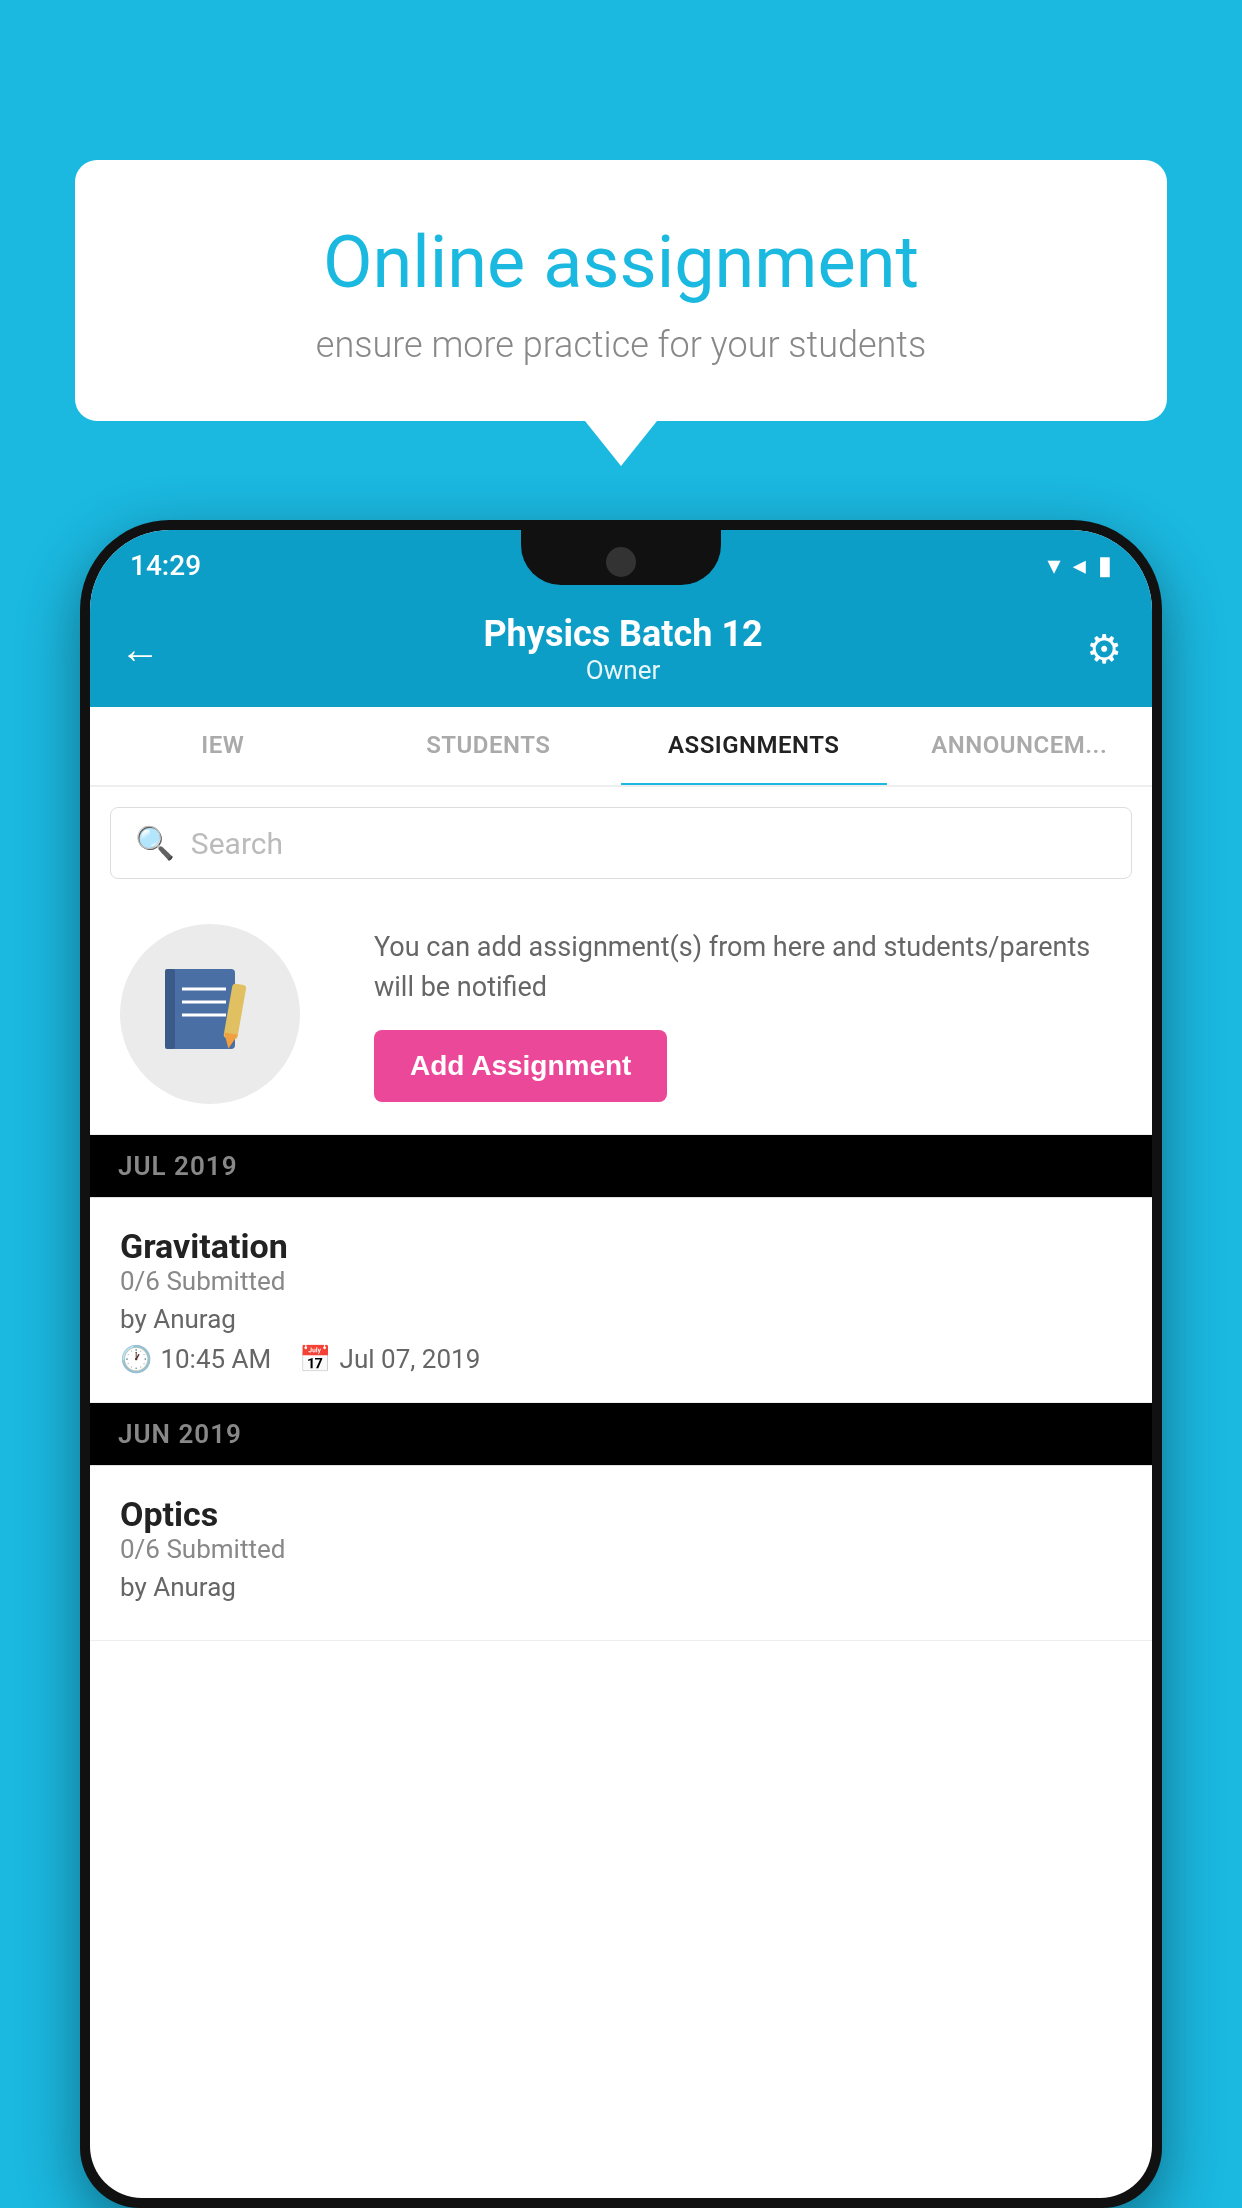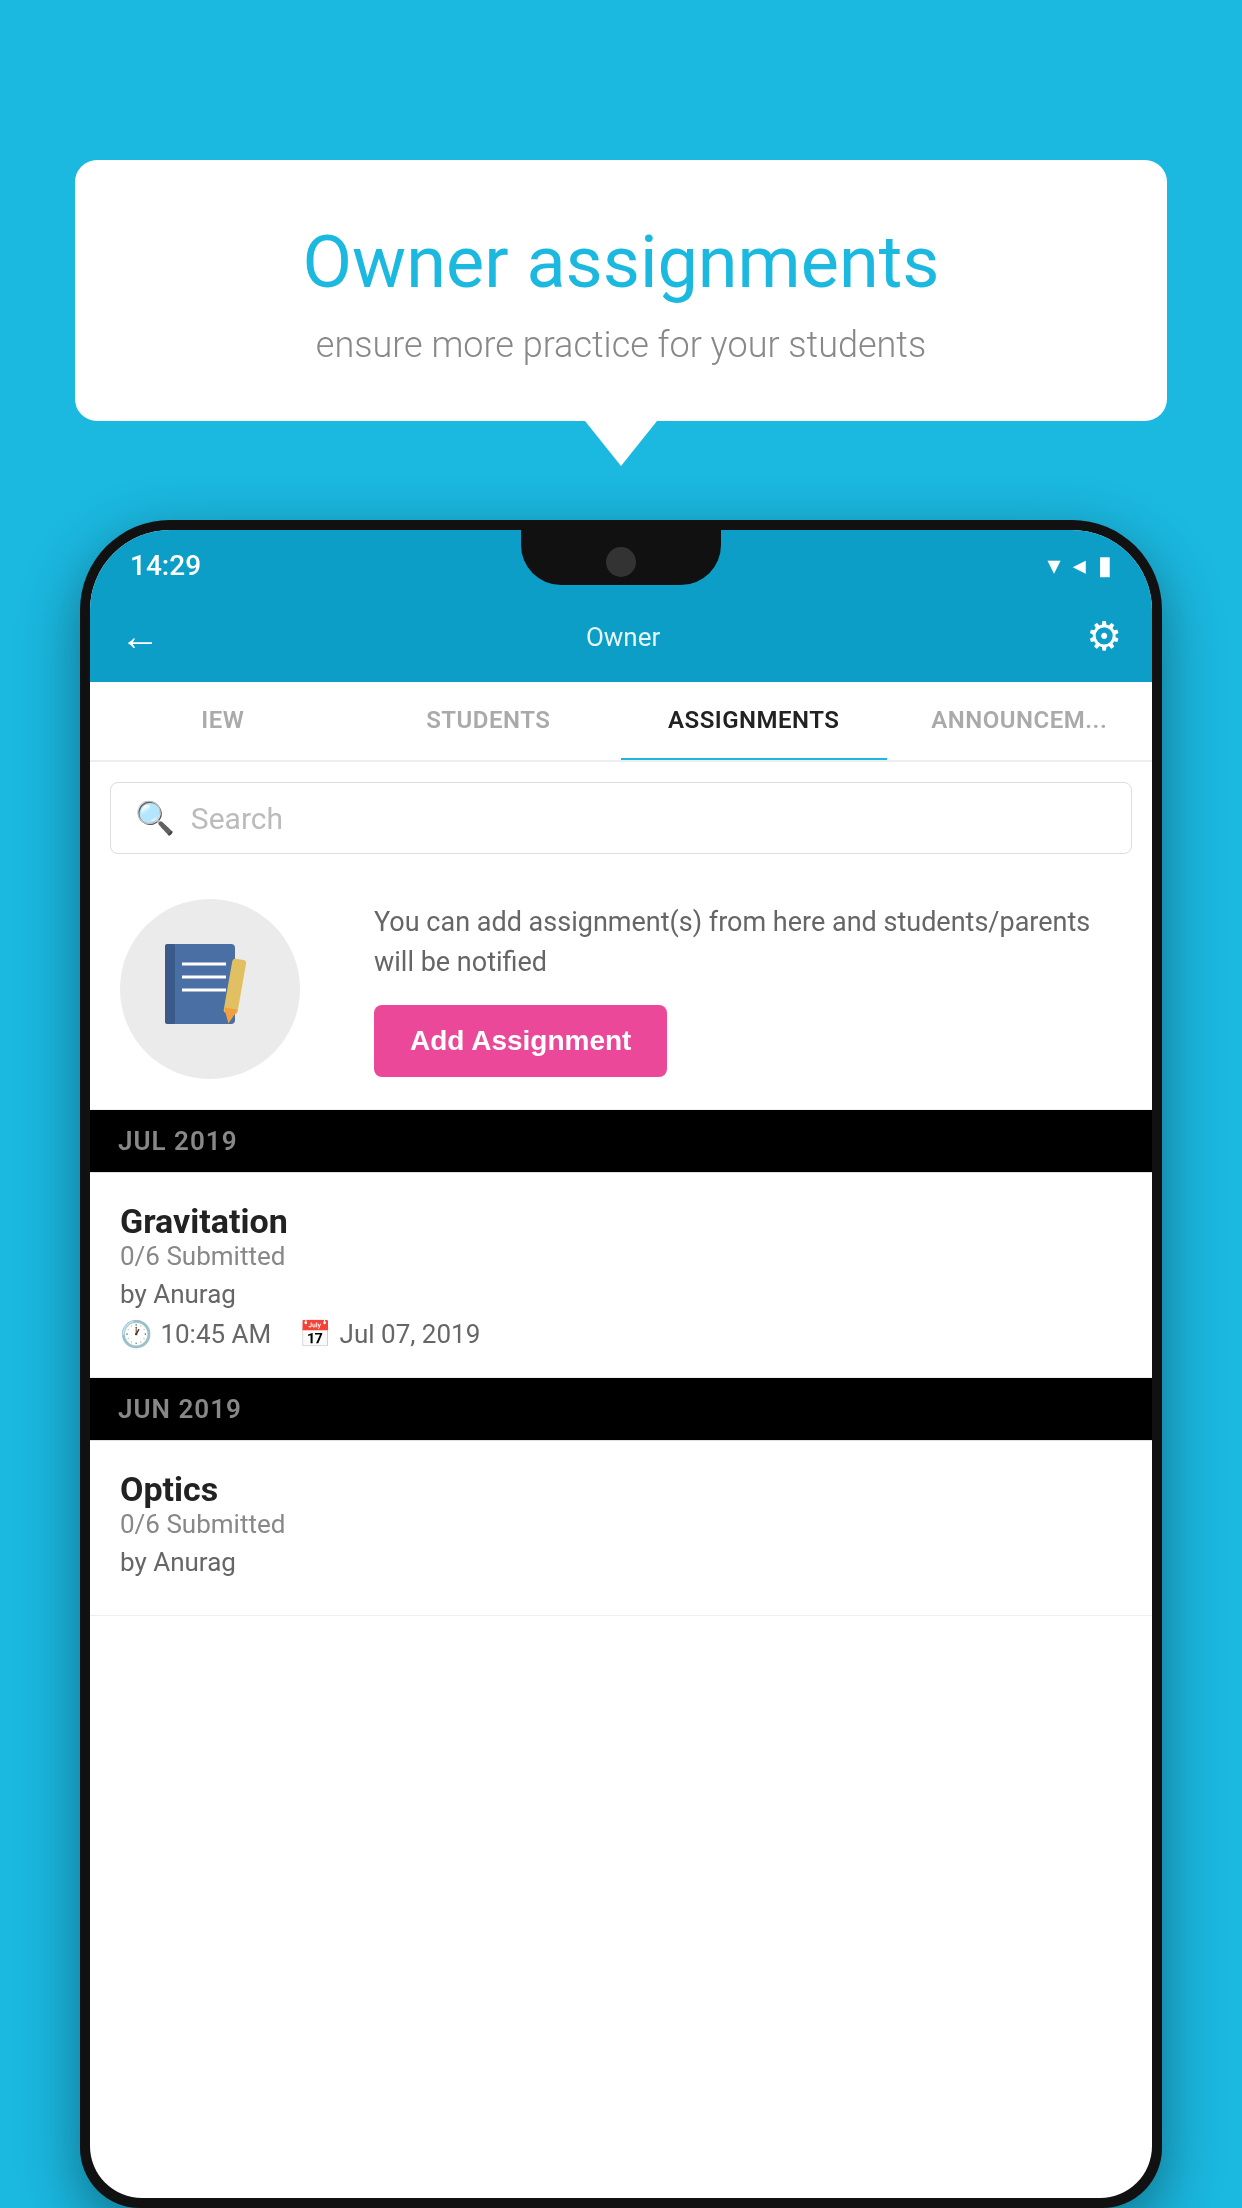--- a/index.html
+++ b/index.html
@@ -295,21 +295,21 @@
     }
     .meta-icon {
       font-size: 26px;
       color: #888;
     }
   </style>
 </head>
 <body>
 
 <div class="speech-bubble">
-  <div class="bubble-title">Owner assignments</div>
+  <div class="bubble-title">Online assignment</div>
   <div class="bubble-subtitle">ensure more practice for your students</div>
 </div>
 
 <div class="phone-frame">
   <div class="phone-inner">
 
     <div class="phone-notch">
       <div class="phone-notch-camera"></div>
     </div>
 
@@ -318,20 +318,21 @@
       <div class="status-icons">
         <span class="signal-icon">▾</span>
         <span class="signal-icon">◂</span>
         <span class="signal-icon">▮</span>
       </div>
     </div>
 
     <div class="app-header">
       <span class="header-back">←</span>
       <div class="header-center">
+        <div class="header-title">Physics Batch 12</div>
         <div class="header-subtitle">Owner</div>
       </div>
       <span class="header-gear">⚙</span>
     </div>
 
     <div class="tabs-bar">
       <div class="tab-item">IEW</div>
       <div class="tab-item">STUDENTS</div>
       <div class="tab-item active">ASSIGNMENTS</div>
       <div class="tab-item">ANNOUNCEM...</div>

